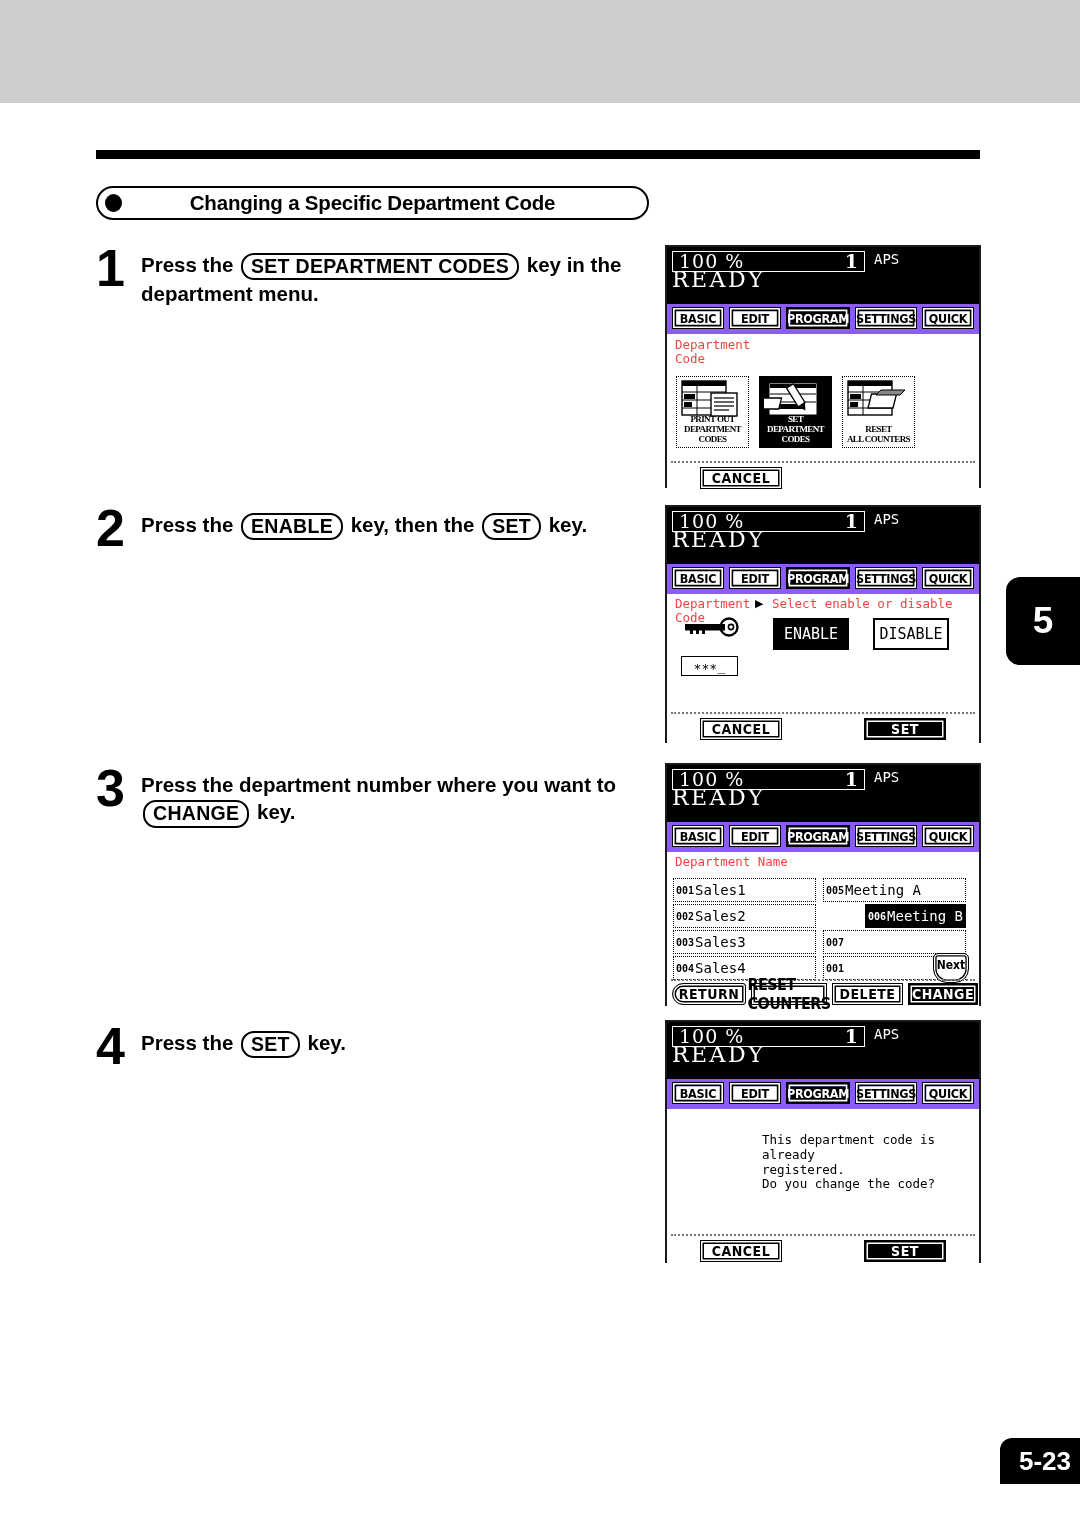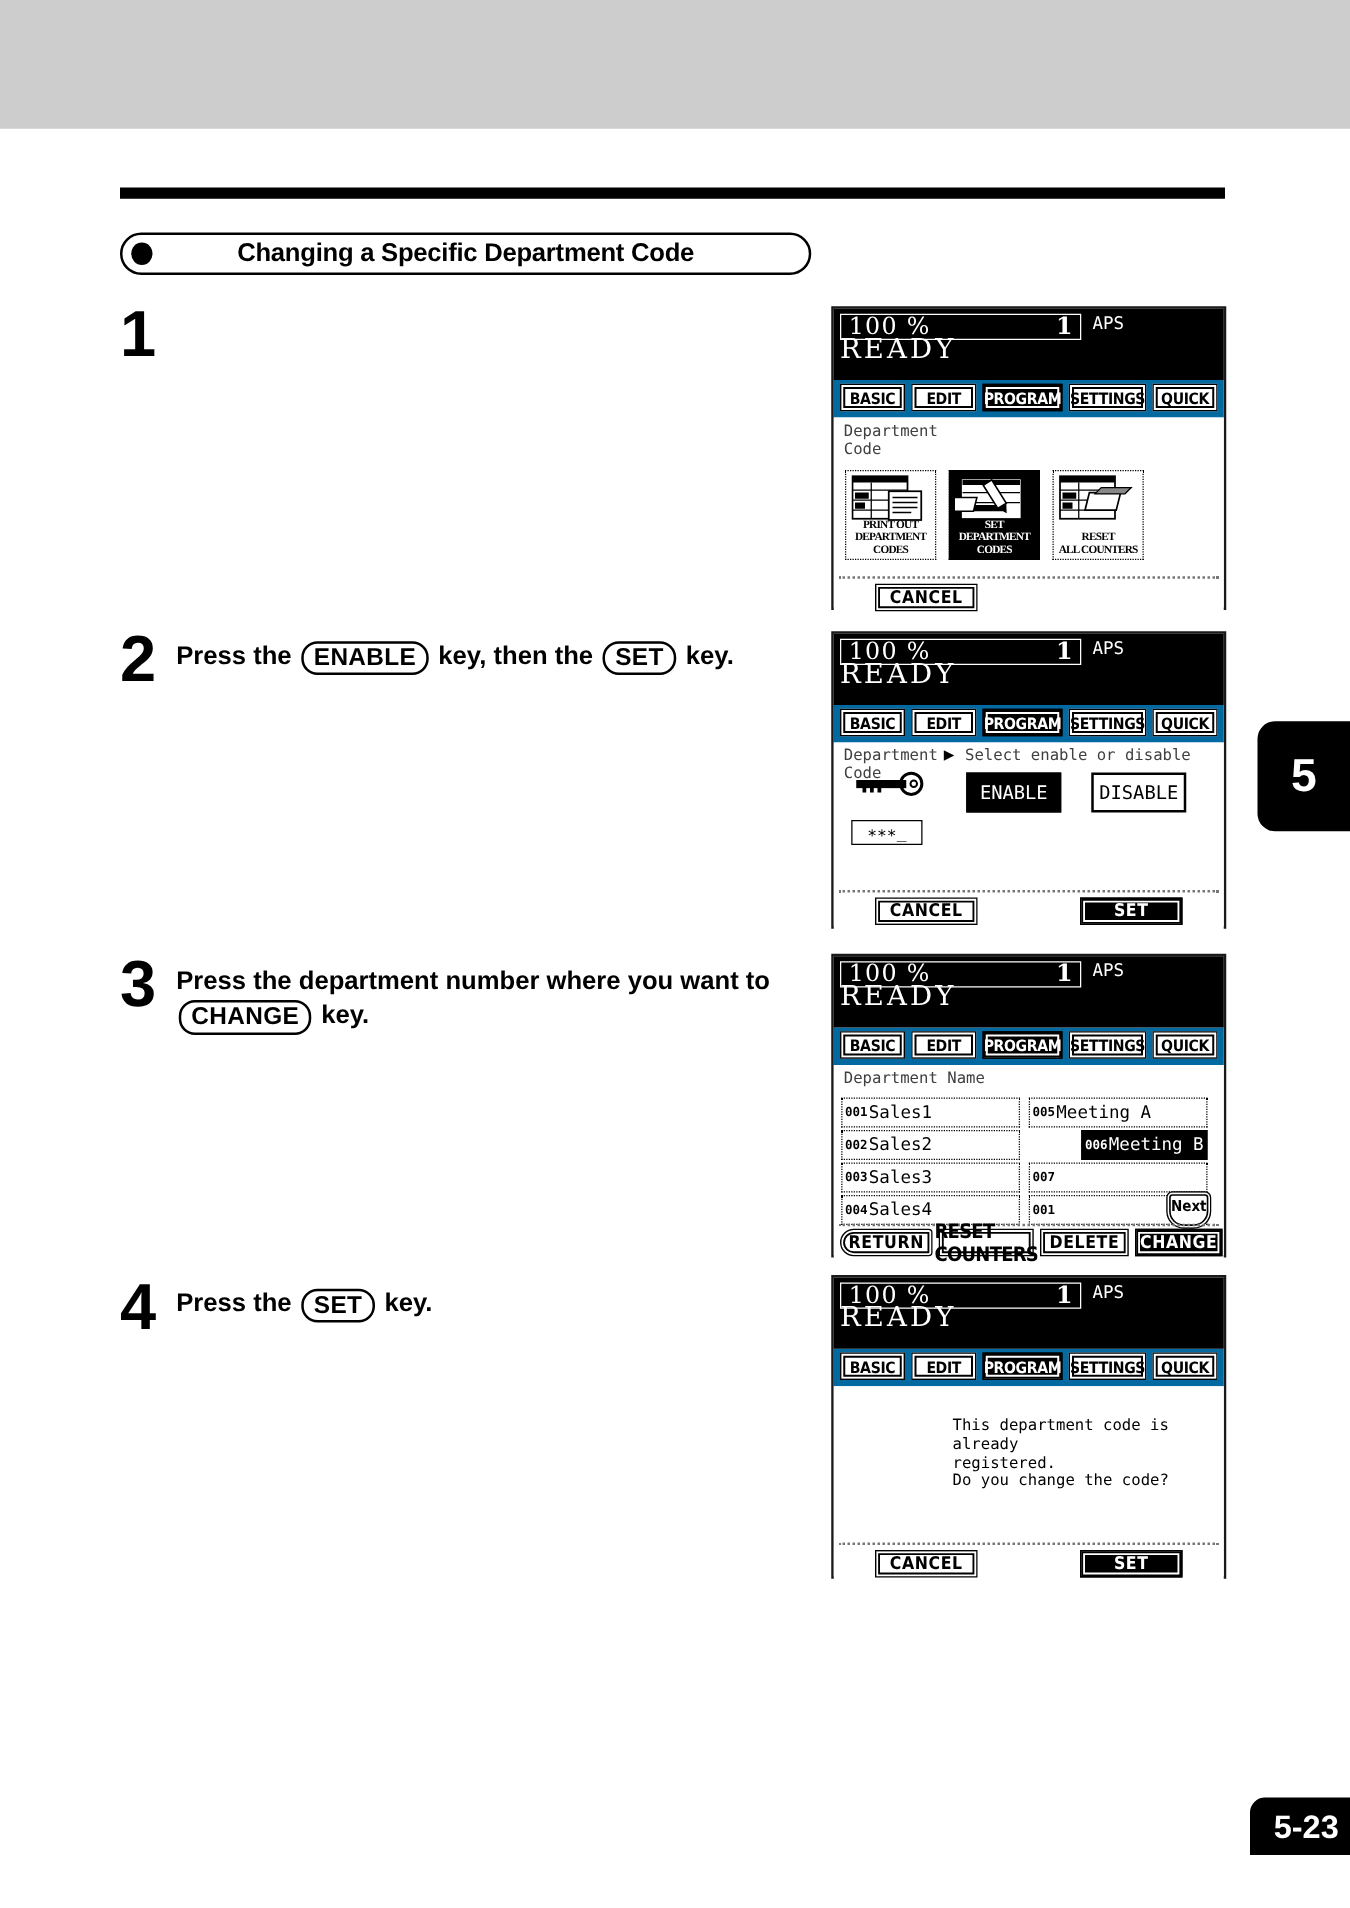--- a/index.html
+++ b/index.html
@@ -160,21 +160,21 @@
   }
   .ready {
     position: absolute;
     left: 5px; top: 20px;
     font-size: 22px;
     letter-spacing: 2.5px;
     font-family: "DejaVu Serif", serif;
   }
 
   .lcd-tabs {
-    background: #0369a1;
+    background: #8b5cf6;
     display: flex;
     gap: 5px;
     padding: 3px 5px 5px 5px;
     justify-content: space-between;
   }
   .tab {
     flex: 1;
     height: 20px;
     border: 1.6px solid #000;
     background: #fff;
@@ -194,21 +194,21 @@
     box-shadow: inset 0 0 0 1.6px #000, inset 0 0 0 3.2px #fff;
   }
 
   .lcd-body {
     background: #fff;
     position: relative;
     padding: 0;
   }
   .lcd-caption {
     font-size: 12.5px;
-    color: #404040;
+    color: #ef4444;
     line-height: 1.12;
     font-family: "DejaVu Sans Mono", monospace;
     white-space: pre;
   }
 
   
   .icon-row {
     display: flex;
     gap: 10px;
     padding: 0 0 0 5px;
@@ -357,20 +357,24 @@
 <div class="chapter-tab">5</div>
 <div class="page-num">5-23</div>
 
 <div class="section-pill">
   <span class="bullet"></span>
   <span class="section-pill-text">Changing a Specific Department Code</span>
 </div>
 
 <div class="step" style="left:96px; top:248px; width:560px;">
   <div class="step-num">1</div>
+  <div class="step-body">
+    <span class="step-line">Press the <span class="keycap">SET DEPARTMENT CODES</span> key in the</span>
+    <span class="step-line">department menu.</span>
+  </div>
 </div>
 
 <div class="step" style="left:96px; top:508px; width:560px;">
   <div class="step-num">2</div>
   <div class="step-body">
     <span class="step-line">Press the <span class="keycap">ENABLE</span> key, then the <span class="keycap">SET</span> key.</span>
   </div>
 </div>
 
 <div class="step" style="left:96px; top:768px; width:565px;">

